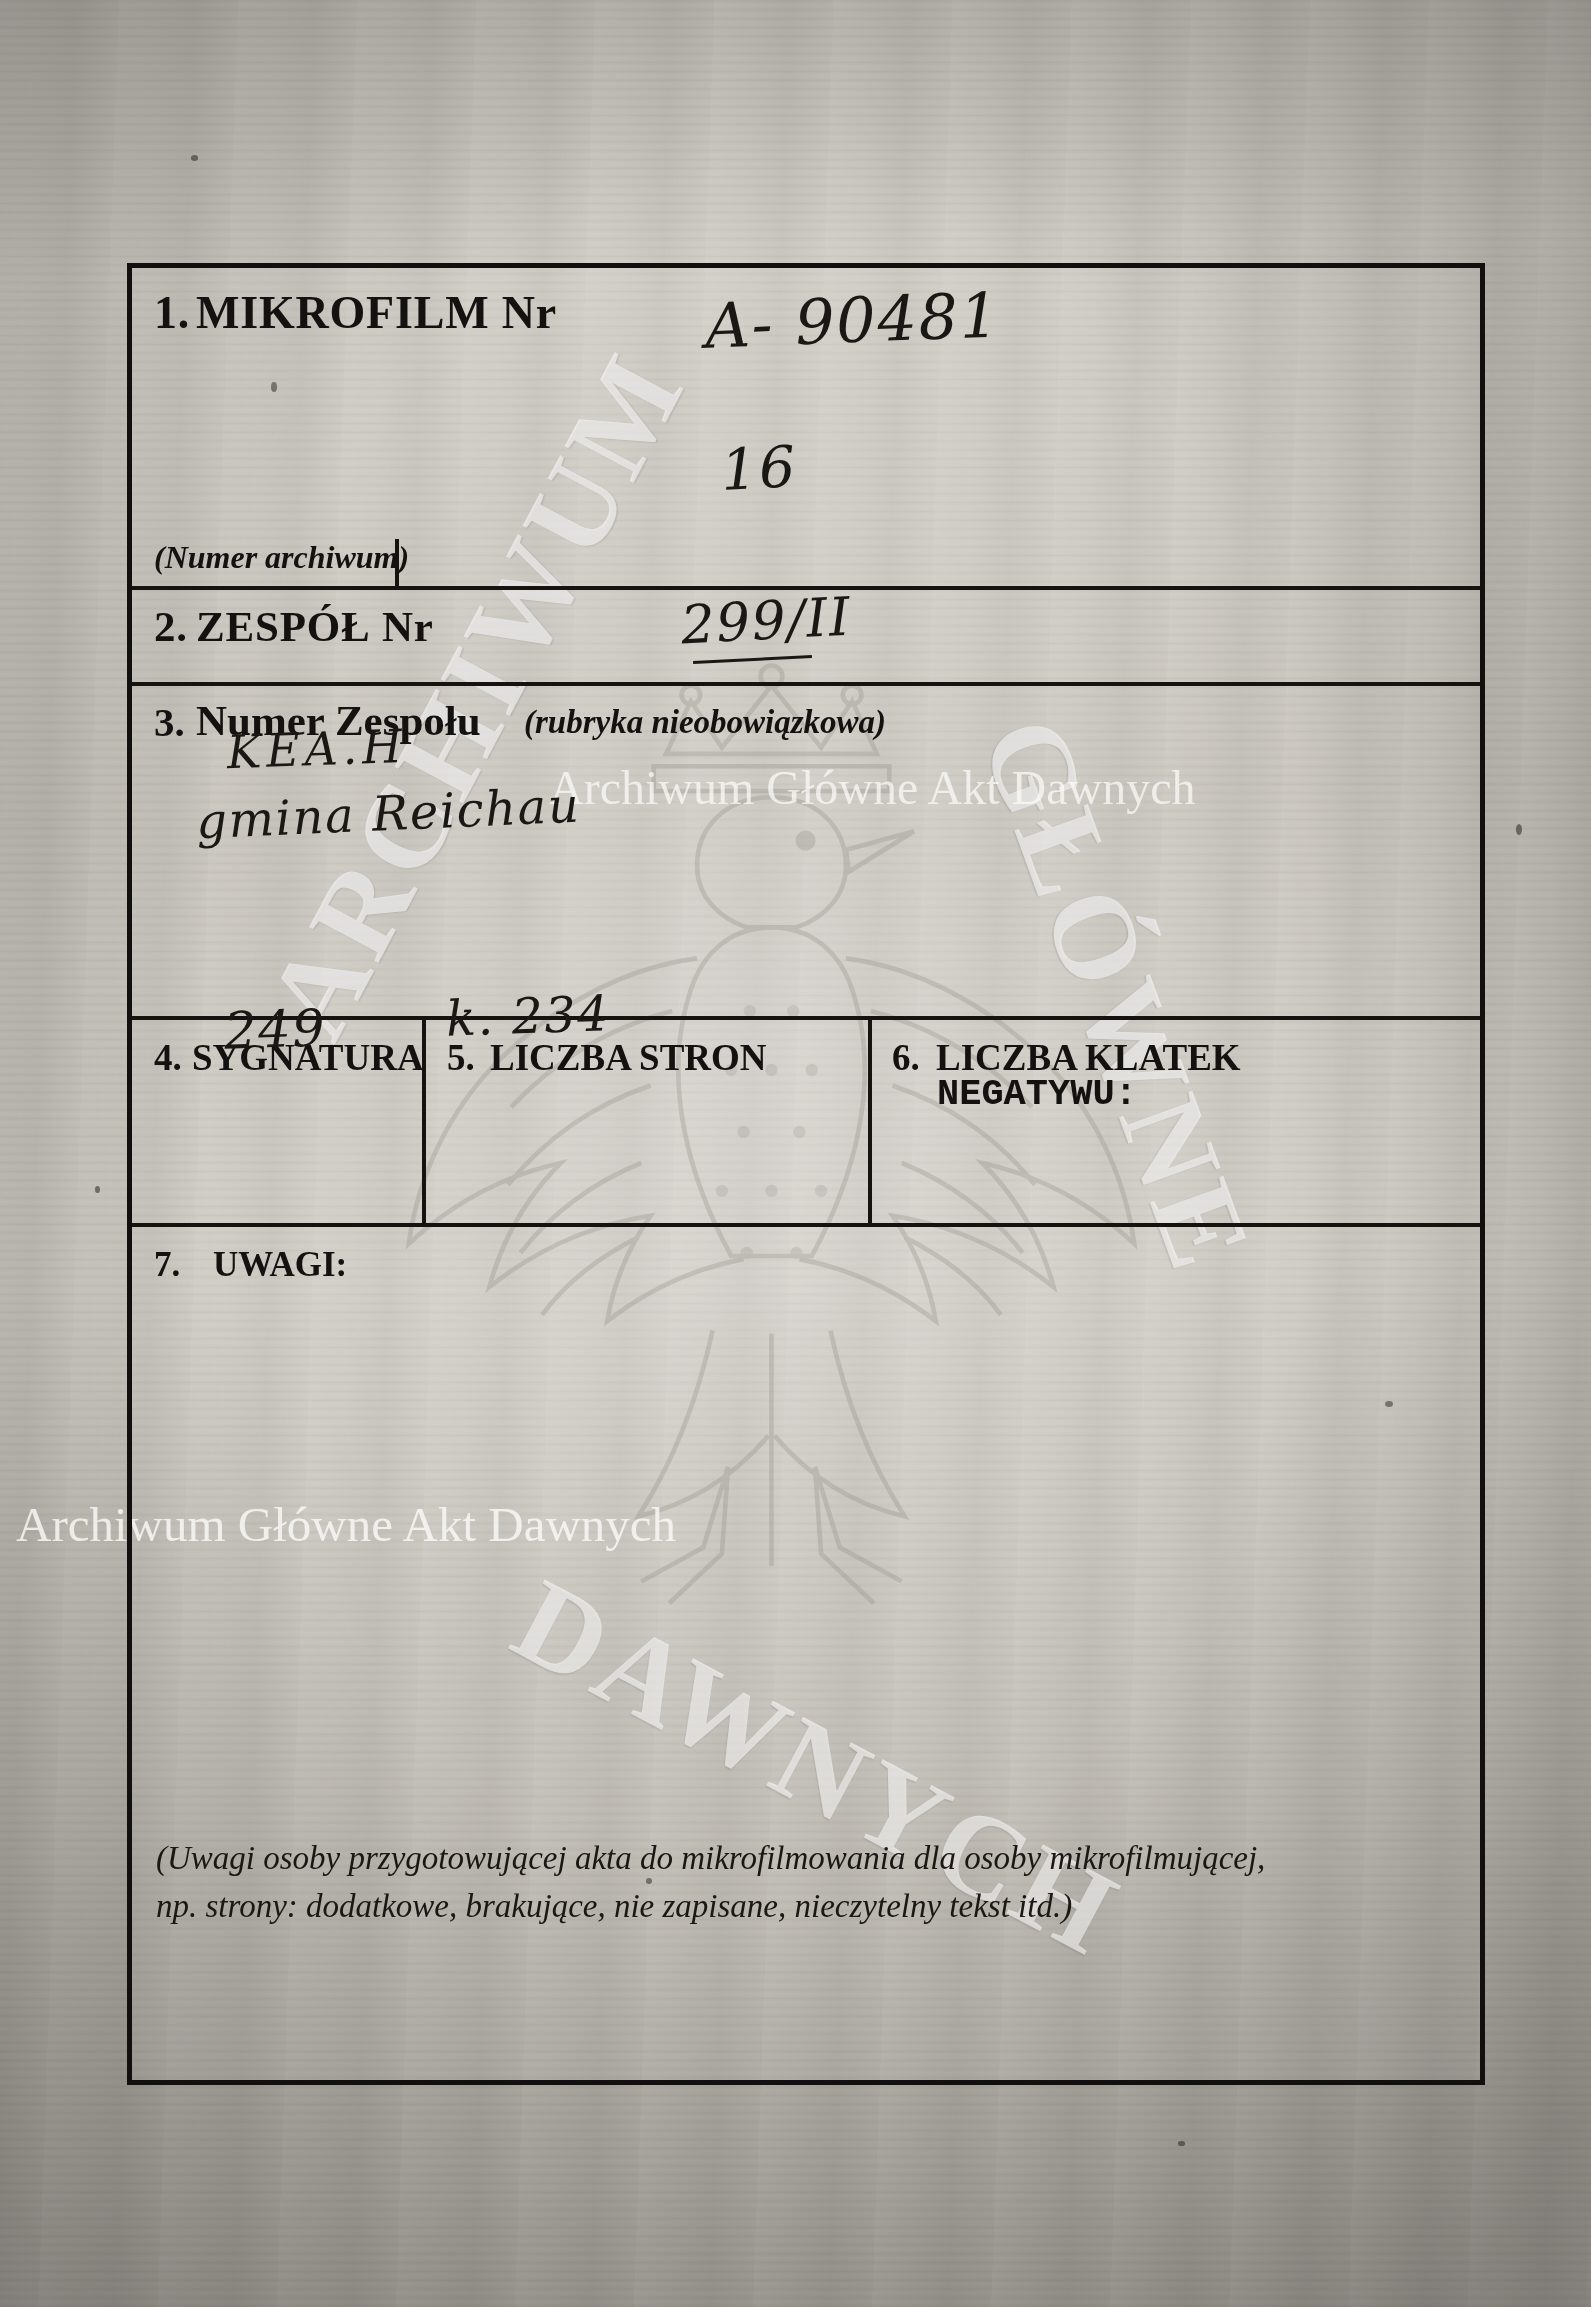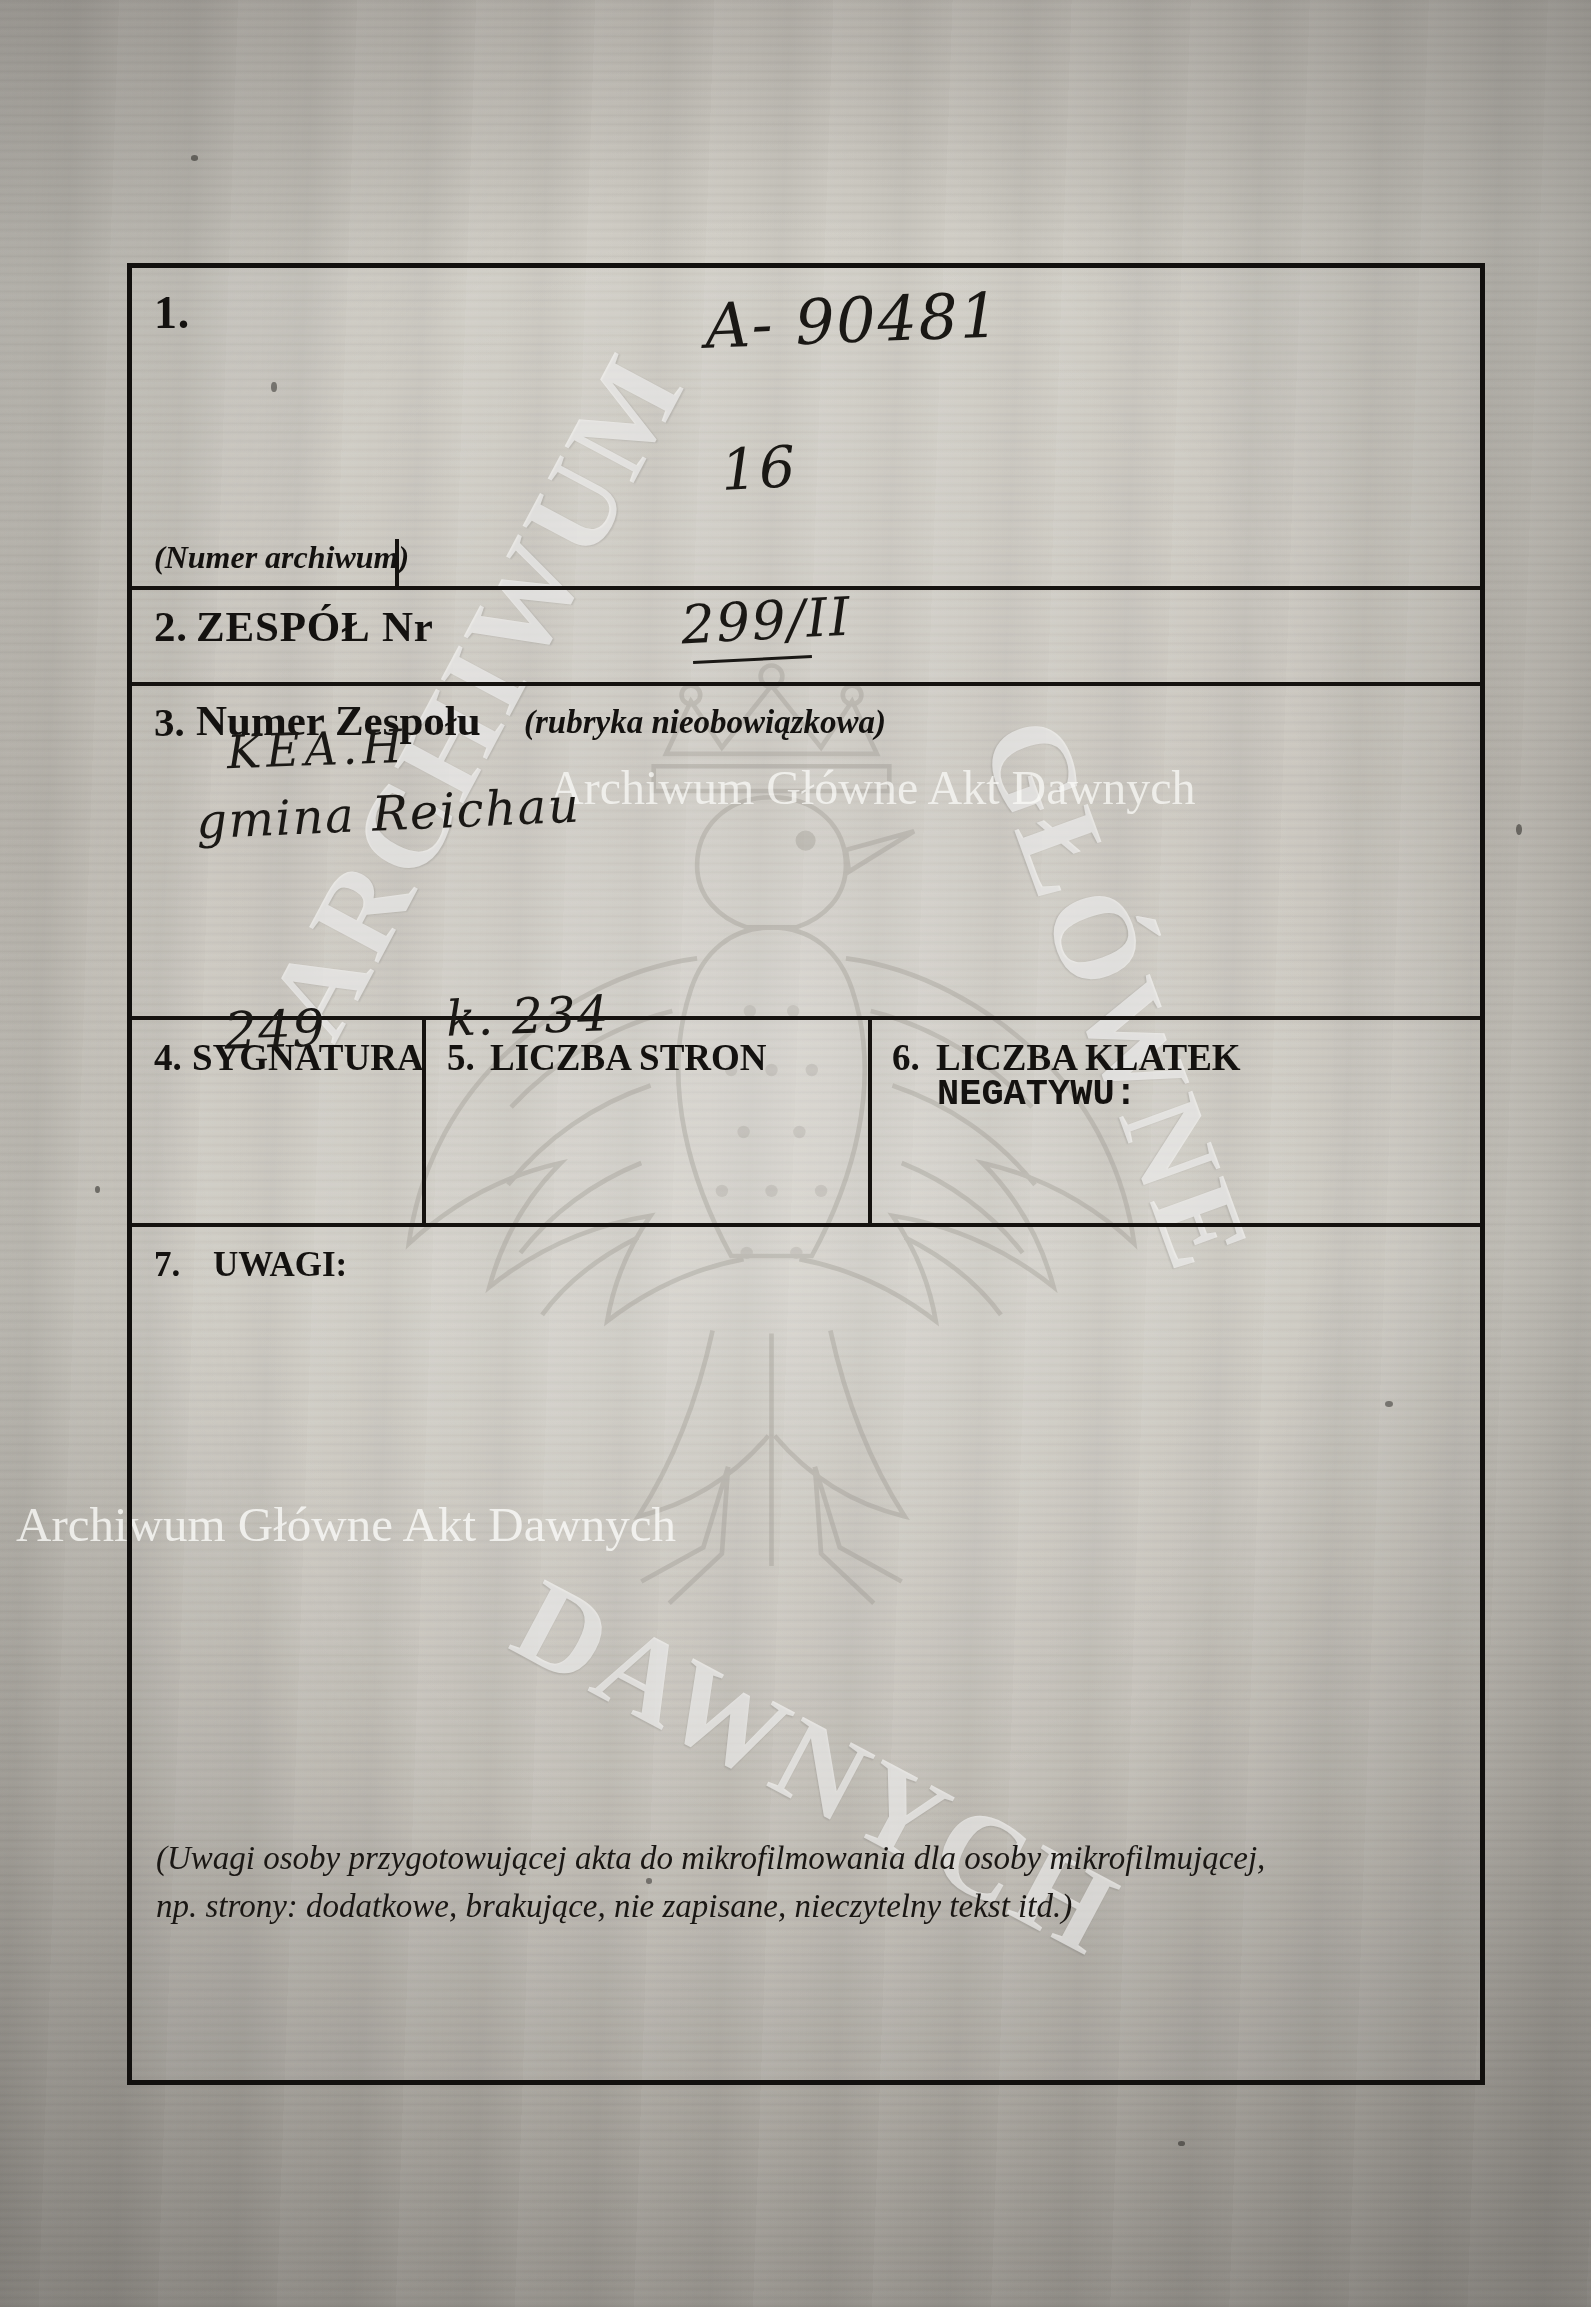--- a/index.html
+++ b/index.html
@@ -264,20 +264,21 @@
     <div class="hline" style="top:318px;"></div>
     <div class="hline" style="top:414px;"></div>
     <div class="hline" style="top:748px;"></div>
     <div class="hline" style="top:955px;"></div>
 
     <div class="vline" style="left:263px; top:271px; height:48px;"></div>
     <div class="vline" style="left:290px; top:748px; height:207px;"></div>
     <div class="vline" style="left:736px; top:748px; height:207px;"></div>
 
     <div class="lbl" style="left:22px; top:17.5px; font-size:46px; letter-spacing:0.8px;">1.</div>
+    <div class="lbl" style="left:64px; top:17.5px; font-size:46px; letter-spacing:0.8px;">MIKROFILM  Nr</div>
     <div class="hand mf-number">A- 90481</div>
 
     <div class="hand arch-number">16</div>
 
     <div class="lbl-i" style="left:22px; top:271px; font-size:32px;font-family:Liberation Serif, serif;">(Numer archiwum)</div>
 
     <div class="lbl" style="left:22px; top:334px; font-size:43px; letter-spacing:0.8px;">2.</div>
     <div class="lbl" style="left:64px; top:334px; font-size:43px; letter-spacing:0.8px;">ZESPÓŁ  Nr</div>
     <div class="hand zesp-number">299/II</div>
     <div class="handline" style="left:561px; top:390px; width:119px; transform:rotate(-3deg);"></div>

